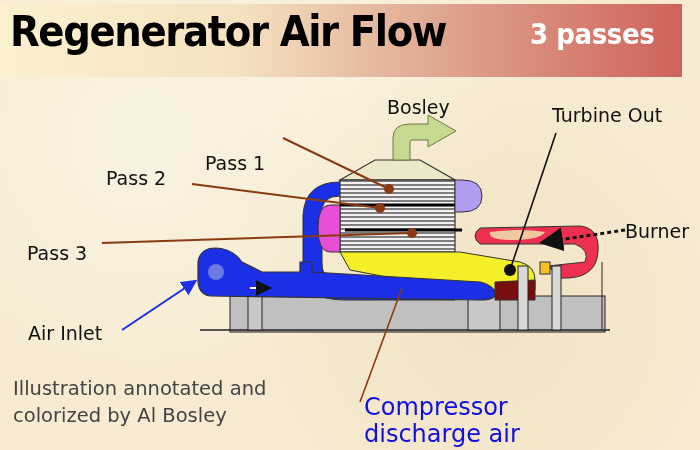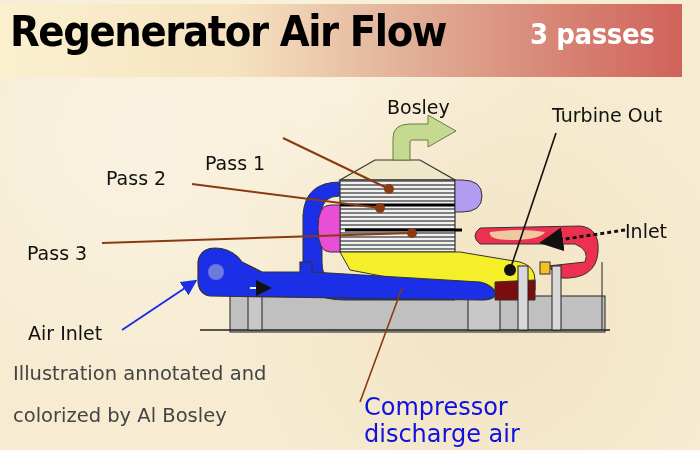--- a/index.html
+++ b/index.html
@@ -117,20 +117,20 @@
     <line x1="625" y1="230" x2="545" y2="242" stroke="#111" stroke-width="3" stroke-dasharray="4 3" marker-end="url(#arrowBlack)"></line>
     <line x1="122" y1="330" x2="194" y2="282" stroke="#1a2fe6" stroke-width="2" marker-end="url(#arrowBlue)"></line>
   </g>
 </svg>
 
 <div class="label" style="left:387px;top:96px;">Bosley</div>
 <div class="label" style="left:205px;top:124px;margin-top:28px;">Pass 1</div>
 <div class="label" style="left:106px;top:167px;">Pass 2</div>
 <div class="label" style="left:27px;top:242px;">Pass 3</div>
 <div class="label" style="left:552px;top:104px;">Turbine Out</div>
-<div class="label" style="left:625px;top:220px;">Inlet</div>
+<div class="label" style="left:625px;top:220px;">Burner</div>
 <div class="label" style="left:28px;top:322px;">Air Inlet</div>
 
-<div class="credit" style="top:362px;">Illustration annotated and</div>
+<div class="credit" style="top:377px;">Illustration annotated and</div>
 <div class="credit" style="top:404px;">colorized by Al Bosley</div>
 
 <div class="blue-label" style="top:393px;">Compressor</div>
 <div class="blue-label" style="top:420px;">discharge air</div>
 
 </body></html>

